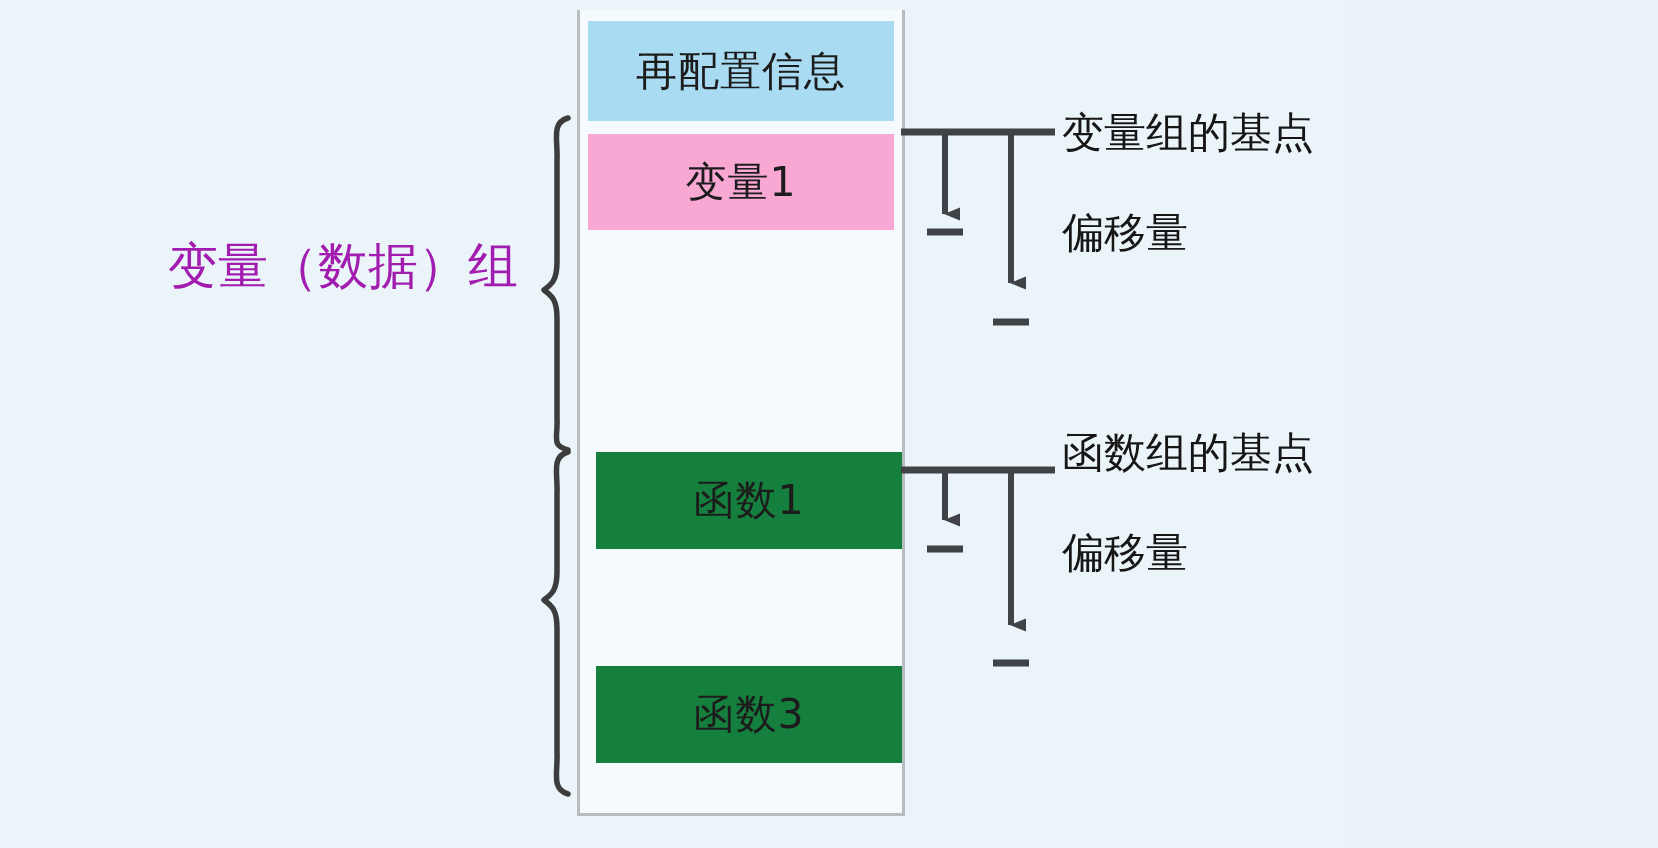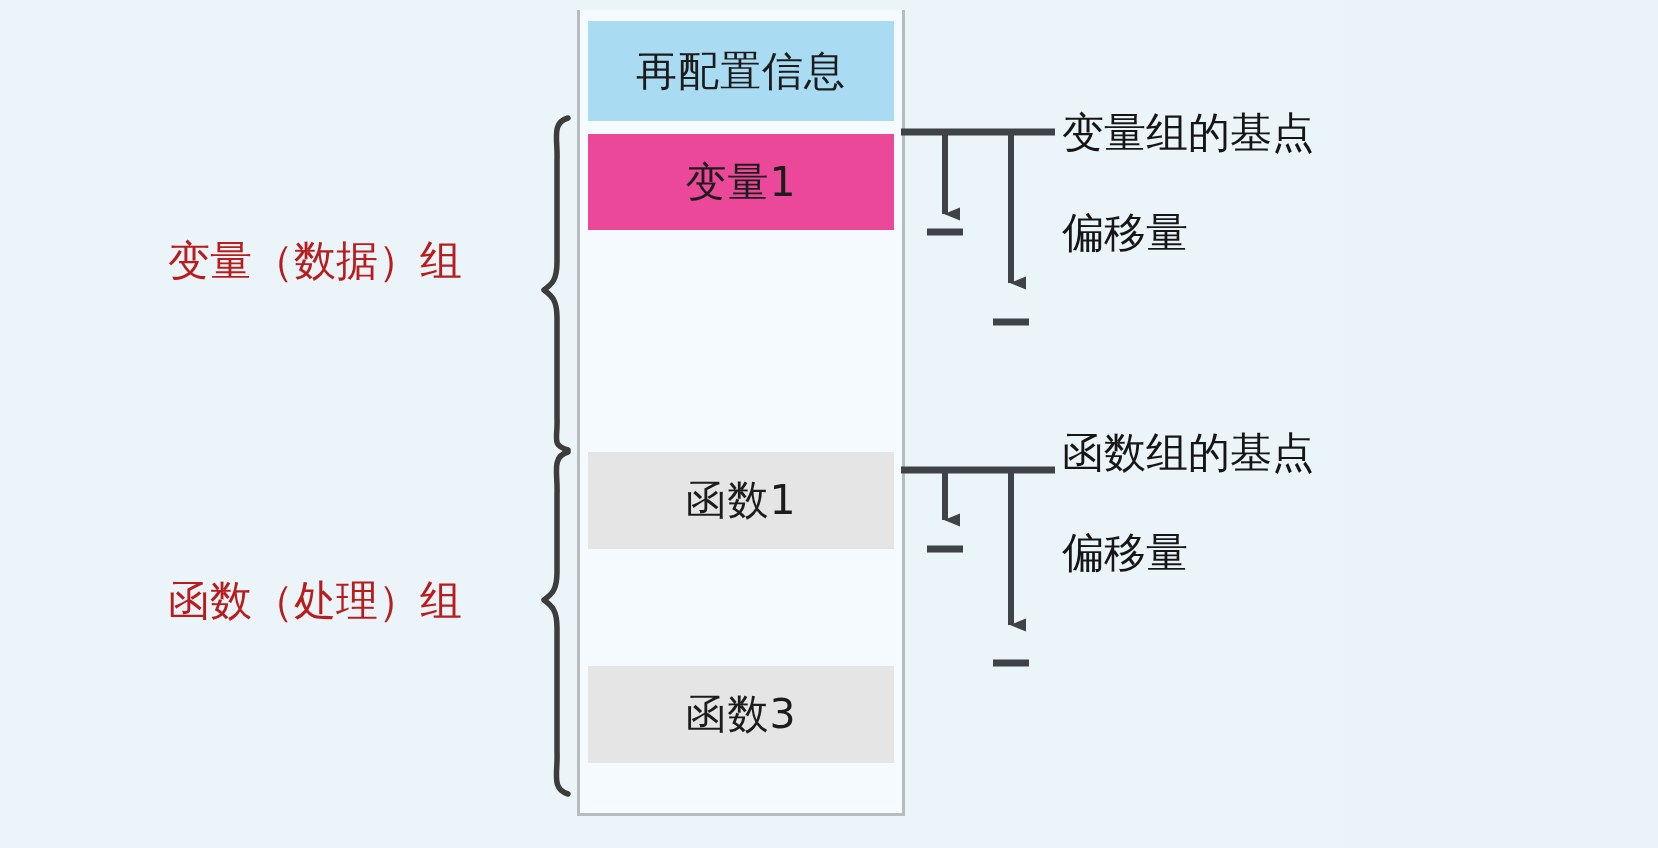--- a/index.html
+++ b/index.html
@@ -46,38 +46,39 @@
     letter-spacing: 1px;
     font-family: "DejaVu Sans", "Liberation Sans", sans-serif;
   }
 
   .blk-reconfig {
     top: 11px;
     height: 100px;
     background: #a9dcf2;
   }
   .blk-var {
-    background: #ec4899;
+    background: #f9a8d4;
   }
   .blk-fn {
-    background: #e5e5e5;
+    background: #15803d;
+    margin-left: 8px;
   }
 
   .v1 { top: 124px; height: 96px; }
   .v2 { top: 230px; height: 96px; }
   .v3 { top: 336px; height: 96px; }
   .f1 { top: 442px; height: 97px; }
   .f2 { top: 549px; height: 97px; }
   .f3 { top: 656px; height: 97px; text-align: right; }
 
   
   .left-label {
     position: absolute;
-    font-size: 42px;
-    color: #b91c1c;
+    font-size: 50px;
+    color: #a21caf;
     white-space: nowrap;
     font-family: Liberation Sans, sans-serif;
   }
   #label-var-group { left: 168px; top: 233px; }
   #label-fn-group  { left: 168px; top: 573px; }
 
   
   .right-label {
     position: absolute;
     font-size: 42px;
@@ -123,21 +124,20 @@
 
 
     <div class="mem-block blk-fn f3">
       <span>函数3</span>
     </div>
 
   </div>
 
   <div class="left-label" id="label-var-group">变量（数据）组</div>
 
-  <div class="left-label" id="label-fn-group">函数（处理）组</div>
 
   <div class="right-label" id="label-var-base">变量组的基点</div>
 
   <div class="right-label" id="label-var-offset">偏移量</div>
 
   <div class="right-label" id="label-fn-base">函数组的基点</div>
 
   <div class="right-label" id="label-fn-offset">偏移量</div>
 
   <svg id="vector-layer" viewBox="0 0 1658 848">

